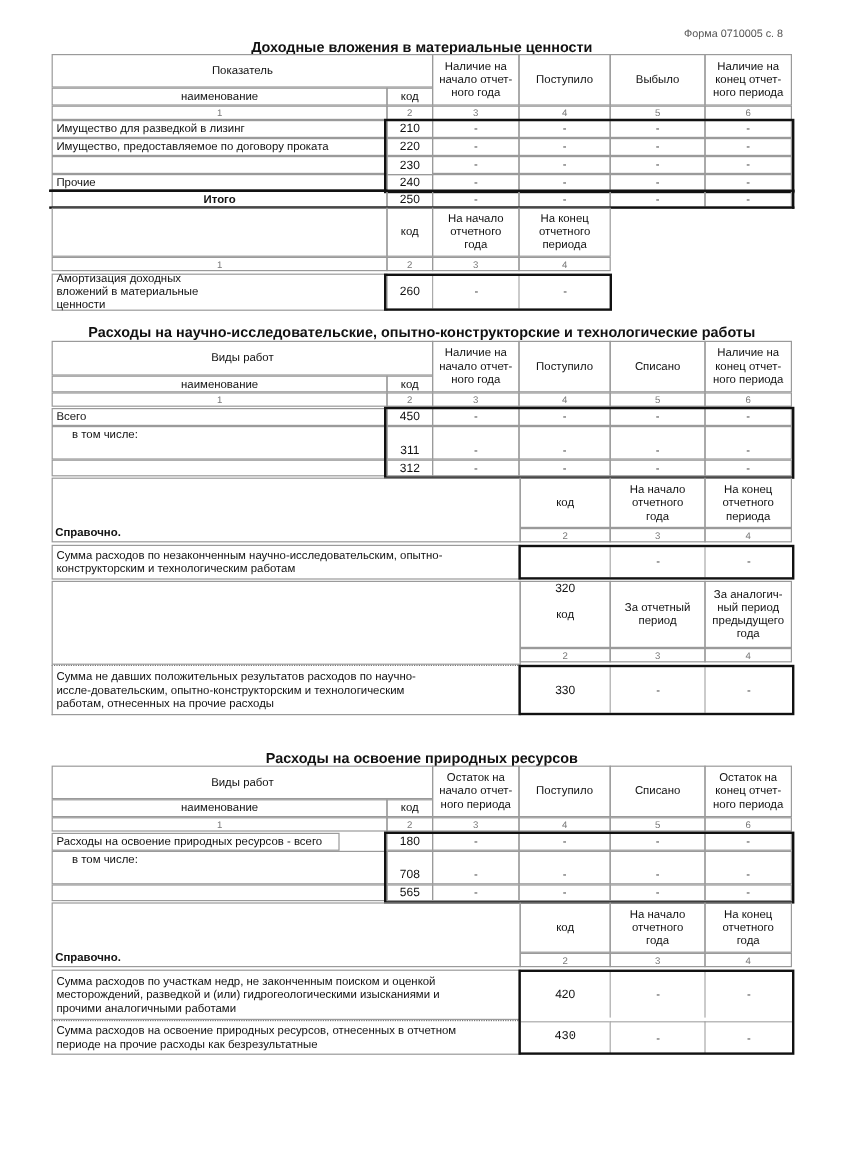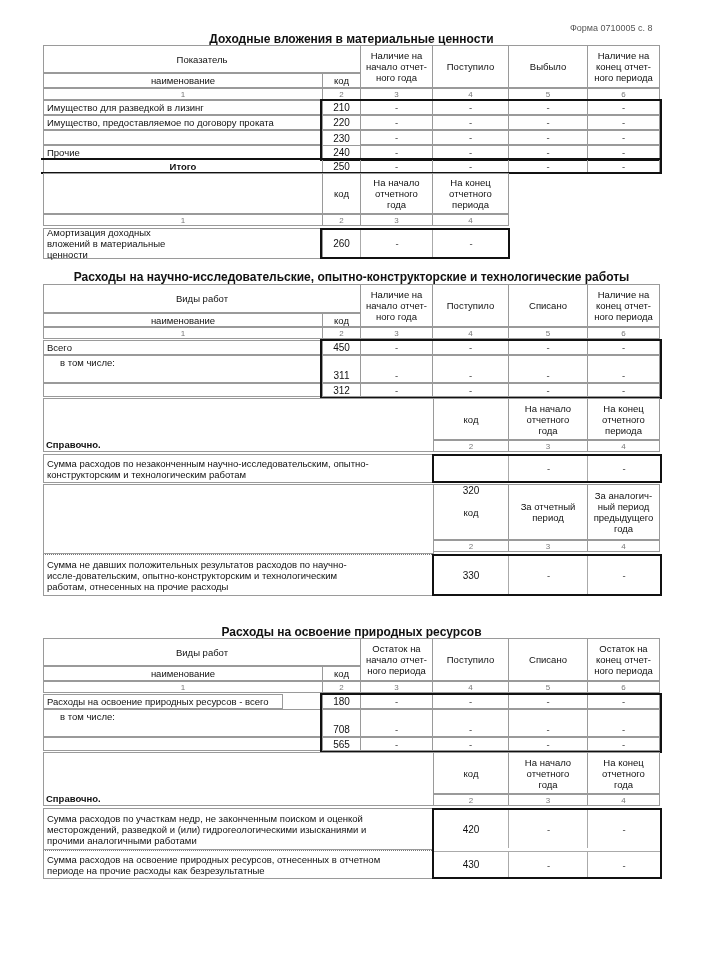--- a/index.html
+++ b/index.html
@@ -236,18 +236,18 @@
   <div class="abs c gl num" style="left:587px;top:794px;width:73px;height:12px;">4</div>
 
   <div>
     <div class="abs l gl" style="left:43px;top:808px;width:391px;height:42px;padding-right:30px;">Сумма расходов по участкам недр, не законченным поиском и оценкой месторождений, разведкой и (или) гидрогеологическими изысканиями и прочими аналогичными работами</div>
     <div class="abs c code" style="left:434px;top:810px;width:74px;height:38px;">420</div>
     <div class="abs c dash" style="left:508px;top:810px;width:80px;height:38px;border-left:1px solid #aaa;">-</div>
     <div class="abs c dash" style="left:587px;top:810px;width:73px;height:38px;border-left:1px solid #aaa;">-</div>
   </div>
   <div>
     <div class="abs l gl" style="left:43px;top:850px;width:391px;height:29px;padding-right:30px;border-top:1px dotted #777;">Сумма расходов на освоение природных ресурсов, отнесенных в отчетном периоде на прочие расходы как безрезультатные</div>
-    <div class="abs c code" style="left:434px;top:851px;width:74px;height:25px;border-top:1px solid #aaa;">430</div>
+    <div class="abs c code" style="left:434px;top:851px;width:74px;height:25px;border-top:1px solid #aaa;font-family:Liberation Mono, monospace;">430</div>
     <div class="abs c dash" style="left:508px;top:851px;width:80px;height:27px;border-left:1px solid #aaa;border-top:1px solid #aaa;">-</div>
     <div class="abs c dash" style="left:587px;top:851px;width:73px;height:27px;border-left:1px solid #aaa;border-top:1px solid #aaa;">-</div>
   </div>
   <div class="abs thick" style="left:432px;top:808px;width:230px;height:71px;pointer-events:none;"></div>
 </div>
 
 </body></html>

